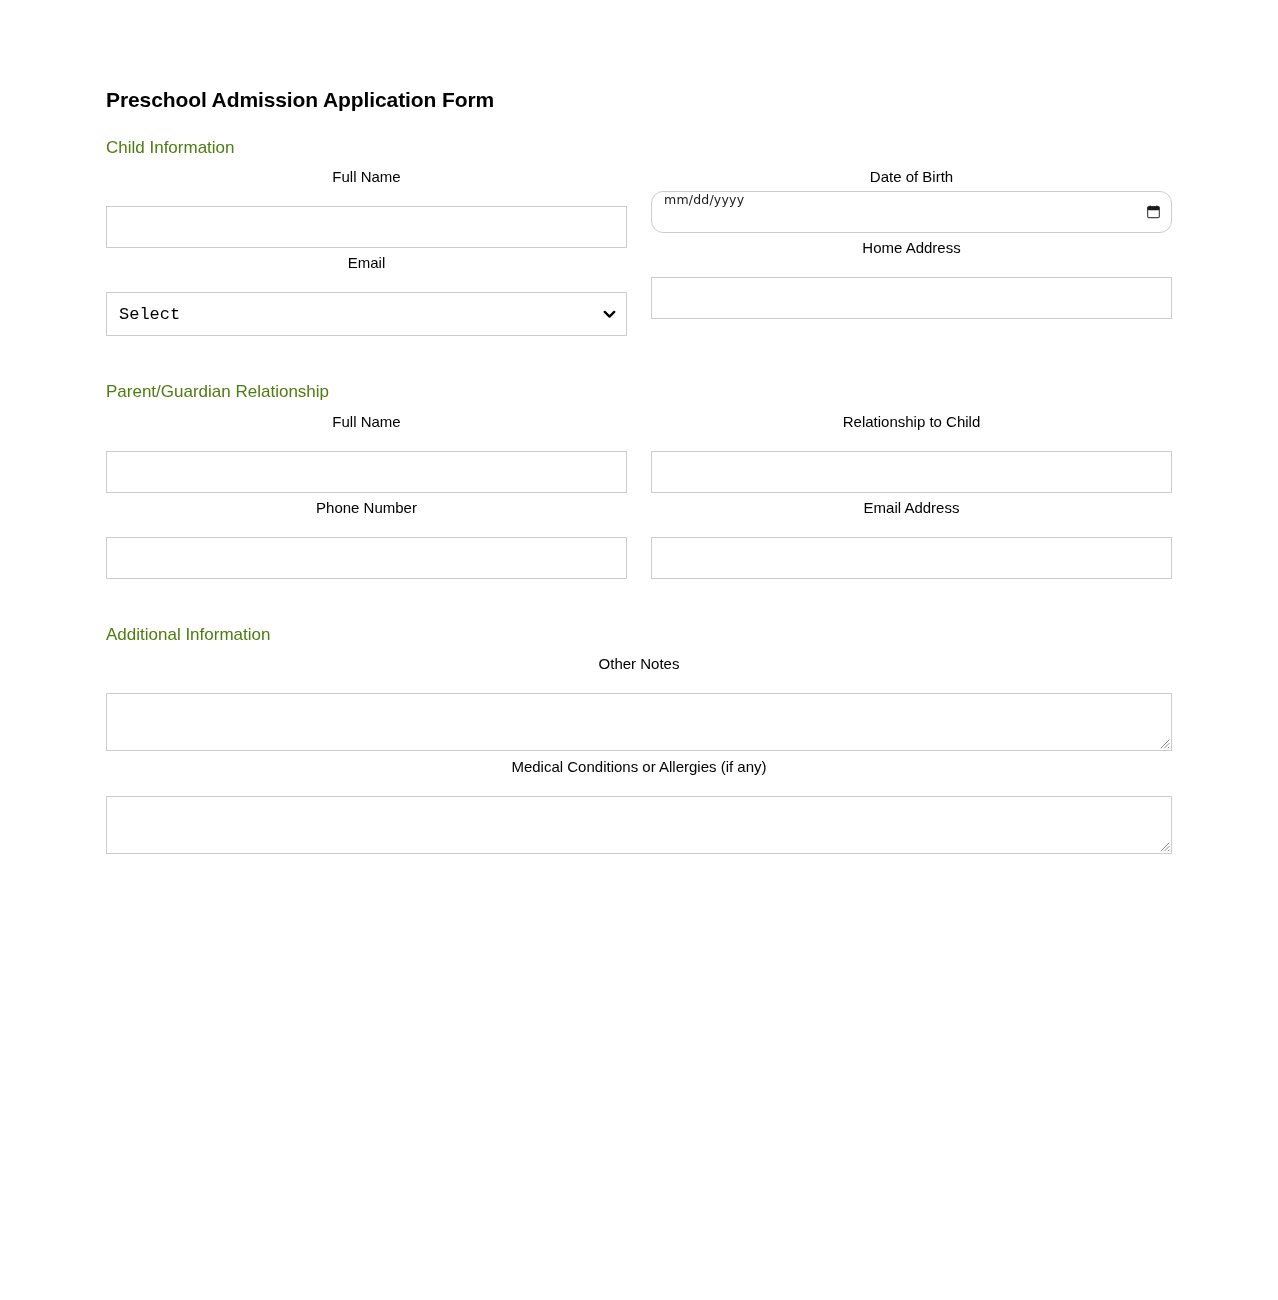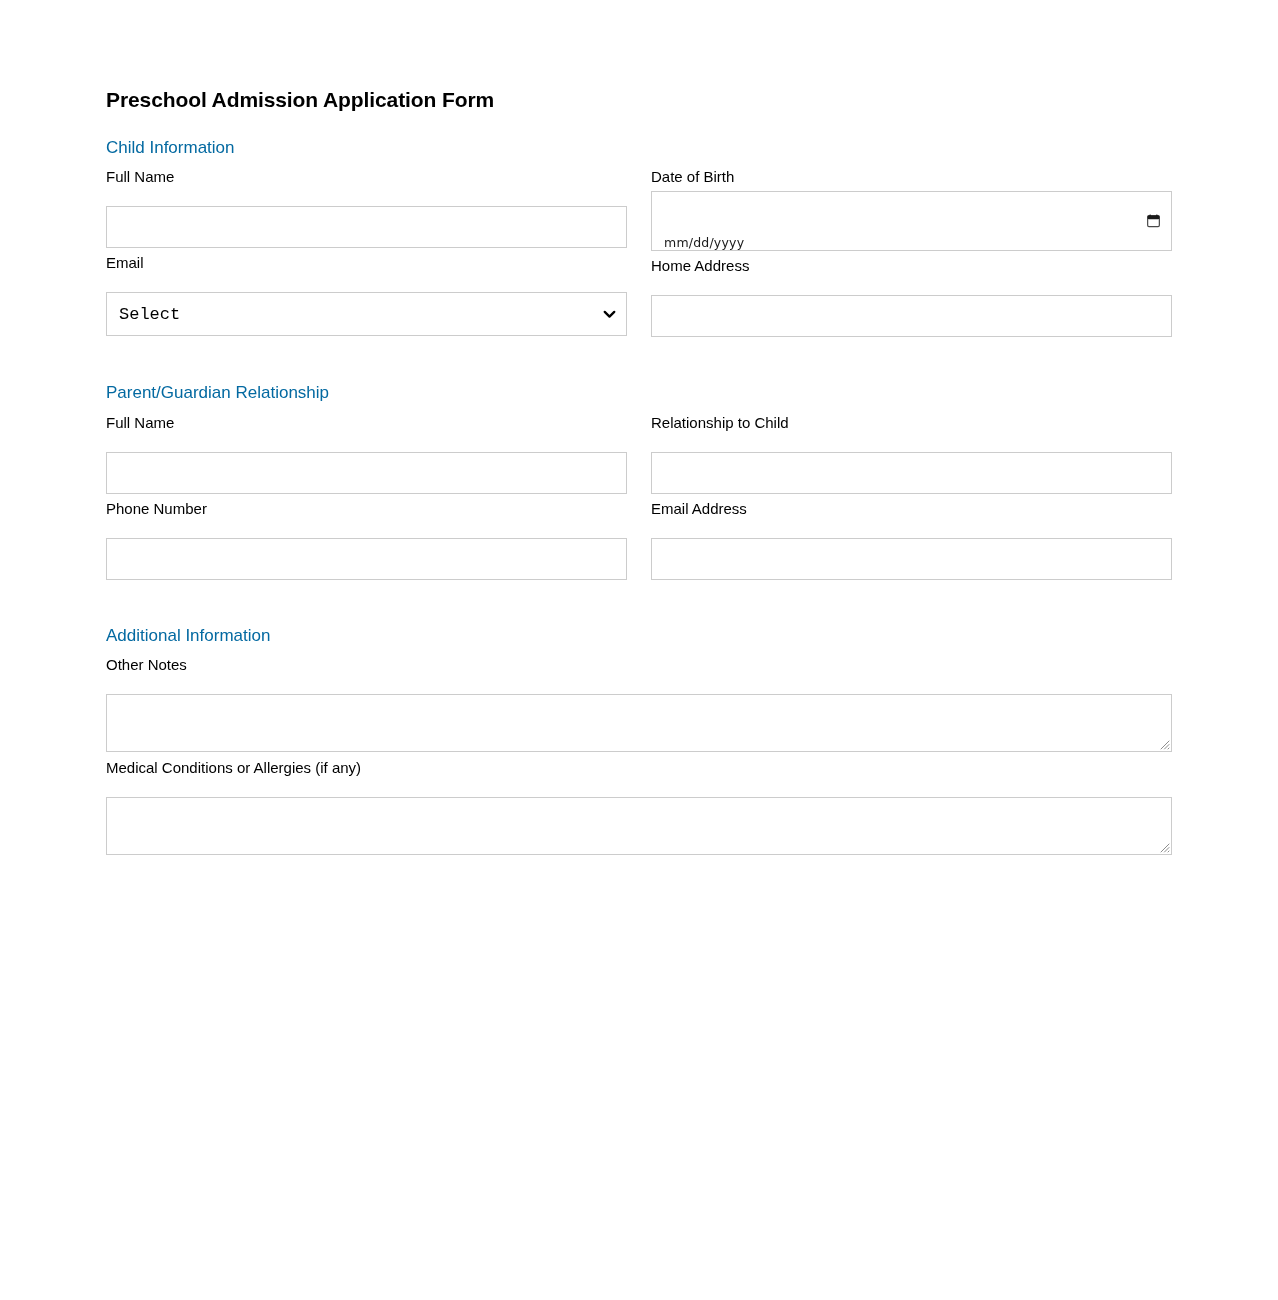--- a/index.html
+++ b/index.html
@@ -32,40 +32,41 @@
     margin-bottom: 40px;
   }
   .section.last {
     margin-bottom: 0;
   }
   .section-heading {
     font-size: 17px;
     font-weight: normal;
     line-height: 1.25;
     margin: 0 0 9px 0;
-    color: #0369a1;
+    color: #4d7c0f;
   }
   .row {
     display: flex;
     gap: 24px;
     align-items: flex-start;
   }
   .col {
     flex: 1 1 0;
     min-width: 0;
   }
   .field {
     margin-bottom: 5px;
   }
   .field-label {
     display: block;
     font-size: 15px;
     line-height: 20px;
     margin: 0 0 4px 0;
     color: #000;
+    text-align: center;
   }
   .control {
     display: block;
     box-sizing: border-box;
     width: 100%;
     height: 42px;
     padding: 6px 10px;
     font-family: Liberation Mono, monospace;
     font-size: 15px;
     color: #000;
@@ -102,27 +103,27 @@
     pointer-events: none;
     display: block;
   }
   
   .date-wrap {
     position: relative;
     width: 100%;
   }
   .date-field {
     display: flex;
-    align-items: flex-end;
+    align-items: flex-start;
     box-sizing: border-box;
     width: 100%;
-    height: 60px;
+    height: 42px;
     padding: 0 12px;
     border: 1px solid #cccccc;
-    border-radius: 0;
+    border-radius: 12px;
     background: #ffffff;
   }
   .date-placeholder {
     font-family: "DejaVu Sans", sans-serif;
     font-size: 12.5px;
     letter-spacing: 0.2px;
     color: #1a1a1a;
     white-space: nowrap;
   }
   .calendar-icon {

